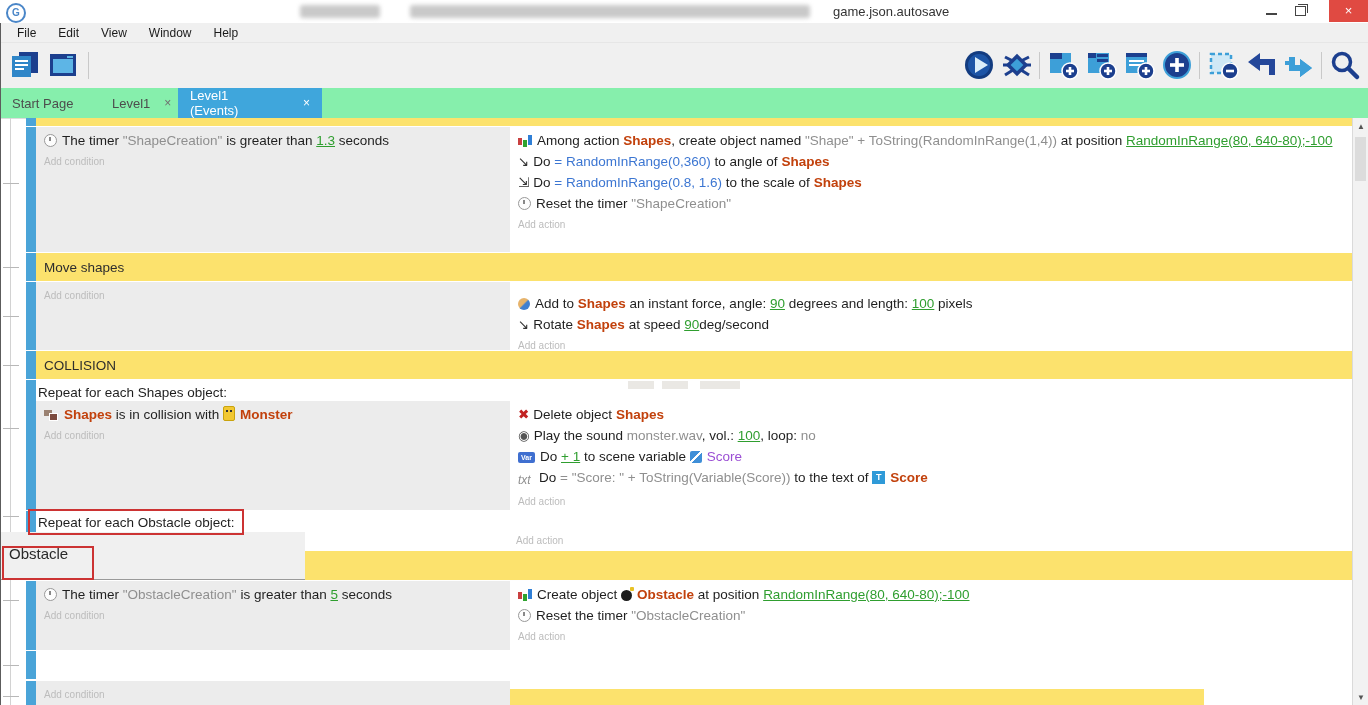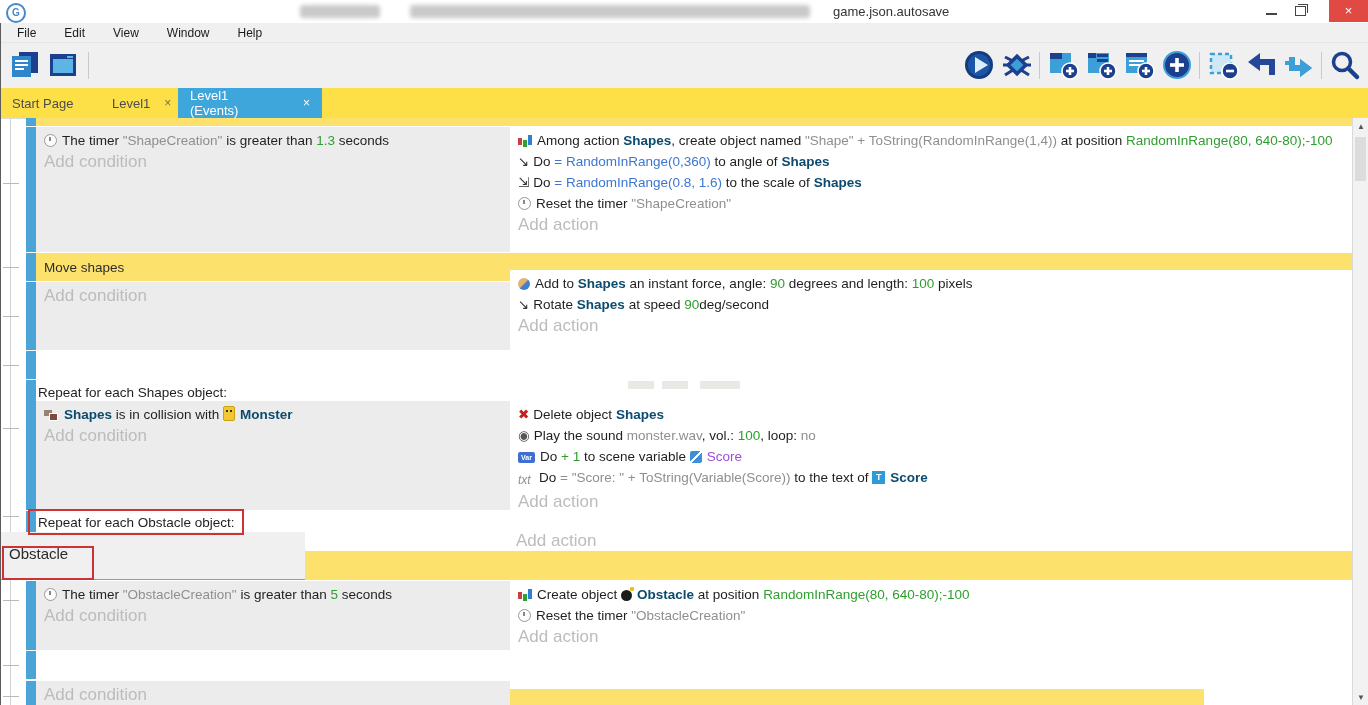--- a/index.html
+++ b/index.html
@@ -14,52 +14,52 @@
   .blurblock{top:5px;height:13px;background:#c9c9c9;border-radius:3px;filter:blur(2px);}
   .titletext{top:4px;font-size:13px;color:#333;}
   .minbar{left:1266px;top:13px;width:11px;height:2px;background:#444;}
   .restorebox{left:1295px;top:6px;width:9px;height:8px;border:1px solid #444;background:#fff;}
   .restorebox::after{content:"";position:absolute;left:2px;top:-3px;width:9px;height:8px;border:1px solid #444;border-bottom:none;border-left:none;}
   .closebtn{left:1329px;top:0;width:39px;height:22px;background:#e04a42;color:#fff;font-size:13px;
             line-height:22px;text-align:center;}
 
   
   .menubar{left:0;top:23px;width:1368px;height:20px;background:#f0f0f0;display:flex;align-items:center;
-           padding-left:8px;box-sizing:border-box;gap:10px;border-bottom:1px solid #e6e6e6;}
+           padding-left:8px;box-sizing:border-box;gap:4px;border-bottom:1px solid #e6e6e6;}
   .menuitem{font-size:12px;color:#1a1a1a;padding:2px 9px;}
 
   
   .toolbar{left:0;top:43px;width:1368px;height:45px;background:#f0f0f0;}
   .tbicon{top:5px;width:34px;height:34px;display:flex;align-items:center;justify-content:center;}
   .tbsep{top:9px;width:1px;height:27px;background:#c9c9c9;}
 
   
-  .tabbar{left:0;top:88px;width:1368px;height:30px;background:#fde047;}
+  .tabbar{left:0;top:88px;width:1368px;height:30px;background:#86efac;}
   .tab{top:0;height:30px;display:flex;align-items:center;font-size:13px;color:#4d4d4d;gap:14px;padding:0 12px;}
   .tab .x{color:#6f6f6f;font-size:12px;}
   .tab.active{background:#3fa6dc;color:#fff;gap:36px;}
   .tab.active .x{color:#fff;}
 
   
   .sheet-bg{left:0;top:118px;width:1368px;height:587px;background:#fff;border-top:1px solid #dcdcdc;}
   .leftline{left:10px;top:118px;width:1px;height:587px;background:#d2d2d2;}
   .winedge{left:0;top:23px;width:1px;height:682px;background:#5c5c5c;}
   .tick{left:3px;width:16px;height:1px;background:#b8b8b8;}
   .bar{left:26px;width:10px;background:#4aa4d8;}
   .comment{background:#fce26d;font-size:13.5px;color:#2e2e2e;display:flex;align-items:center;padding-left:8px;box-sizing:border-box;}
   .condblock{background:#ececec;box-sizing:border-box;padding:3px 8px;}
   .actblock{background:#fff;box-sizing:border-box;padding:3px 8px;}
   .eline{font-size:13.5px;line-height:21px;color:#1f1f1f;white-space:normal;}
   .hdr{font-size:13.5px;color:#1f1f1f;line-height:20px;}
-  .seg-obj{color:#0c4a6e;font-weight:bold;}
+  .seg-obj{color:#c2410c;font-weight:bold;}
   .seg-gray{color:#8f8f8f;}
-  .seg-green{color:#2f9e2f;}
+  .seg-green{color:#2f9e2f;text-decoration:underline;}
   .seg-blue{color:#3c76d2;}
   .seg-purple{color:#9b4fd4;}
-  .ghosttxt{color:#bcbcbc;font-size:17px;line-height:21px;}
+  .ghosttxt{color:#bcbcbc;font-size:10px;line-height:21px;}
 
   
   .ic{display:inline-block;vertical-align:-2px;margin-right:5px;position:relative;}
   .icg{display:inline-block;margin-right:4px;font-style:normal;}
   .ic-timer{width:11px;height:11px;border:1px solid #999;border-radius:50%;background:#fdfdfd;}
   .ic-timer::after{content:"";position:absolute;left:4px;top:2px;width:2px;height:4px;background:#888;}
   .ic-create{width:14px;height:12px;}
   .ic-create::before{content:"";position:absolute;left:0;bottom:2px;width:4px;height:7px;background:#c94040;box-shadow:5px 2px 0 #2fa32f;}
   .ic-create::after{content:"";position:absolute;right:0;bottom:2px;width:4px;height:10px;background:#2f7fd6;}
   .ic-force{width:12px;height:12px;border-radius:50%;background:linear-gradient(135deg,#e6b36b 45%,#3f7fd0 55%);}
@@ -278,31 +278,34 @@
 
   <div class="abs bar" style="top:253px;height:28px;"></div>
   <div class="abs comment" style="left:36px;top:253px;width:1316px;height:28px;">
     <span>Move shapes</span>
   </div>
 
   <div class="abs bar" style="top:282px;height:68px;"></div>
   <div class="abs condblock" style="left:36px;top:282px;width:474px;height:68px;">
     <div class="ghosttxt">Add condition</div>
   </div>
-  <div class="abs actblock" style="left:510px;top:270px;width:842px;height:52px;">
+  <div class="abs actblock" style="left:510px;top:290px;width:842px;height:52px;">
     <div class="eline">
       <span class="ic ic-force"></span><span>Add to </span><span class="seg-obj">Shapes</span><span> an instant force, angle: </span><span class="seg-green">90</span><span> degrees and length: </span><span class="seg-green">100</span><span> pixels</span>
     </div>
     <div class="eline">
       <span class="icg arrowg">↘</span><span>Rotate </span><span class="seg-obj">Shapes</span><span> at speed </span><span class="seg-green">90</span><span>deg/second</span>
     </div>
     <div class="ghosttxt">Add action</div>
   </div>
 
   <div class="abs bar" style="top:351px;height:28px;"></div>
+  <div class="abs comment" style="left:36px;top:351px;width:1316px;height:28px;">
+    <span>COLLISION</span>
+  </div>
 
   <div class="abs ghostbox" style="left:628px;width:26px;"></div>
   <div class="abs ghostbox" style="left:662px;width:26px;"></div>
   <div class="abs ghostbox" style="left:700px;width:40px;"></div>
 
   <div class="abs bar" style="top:380px;height:130px;"></div>
   <div class="abs hdr" style="left:38px;top:383px;">Repeat for each Shapes object:</div>
   <div class="abs condblock" style="left:36px;top:401px;width:474px;height:109px;">
     <div class="eline">
       <span class="ic ic-collide"></span><span class="seg-obj">Shapes</span><span> is in collision with </span><span class="ic ic-monster"></span><span class="seg-obj">Monster</span>

